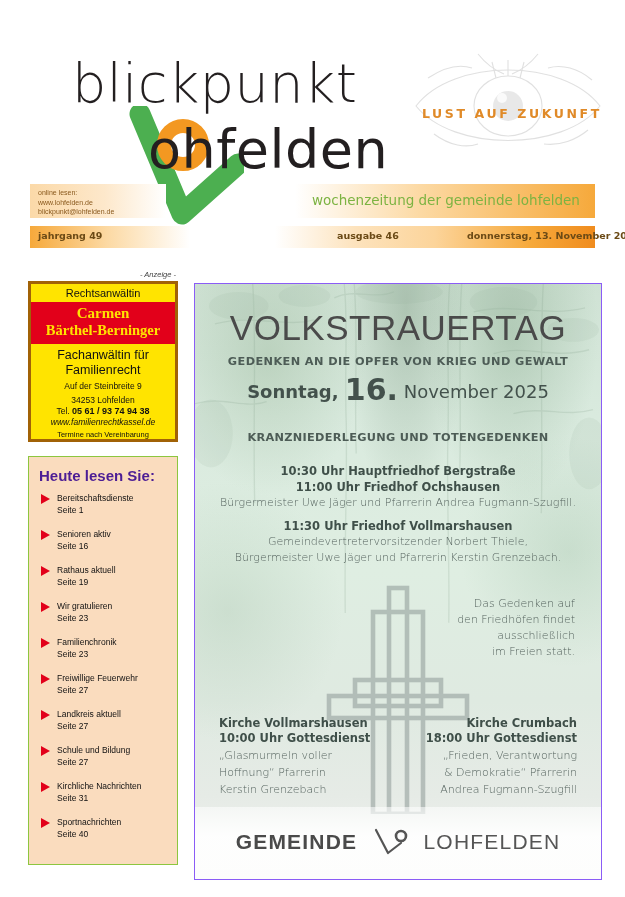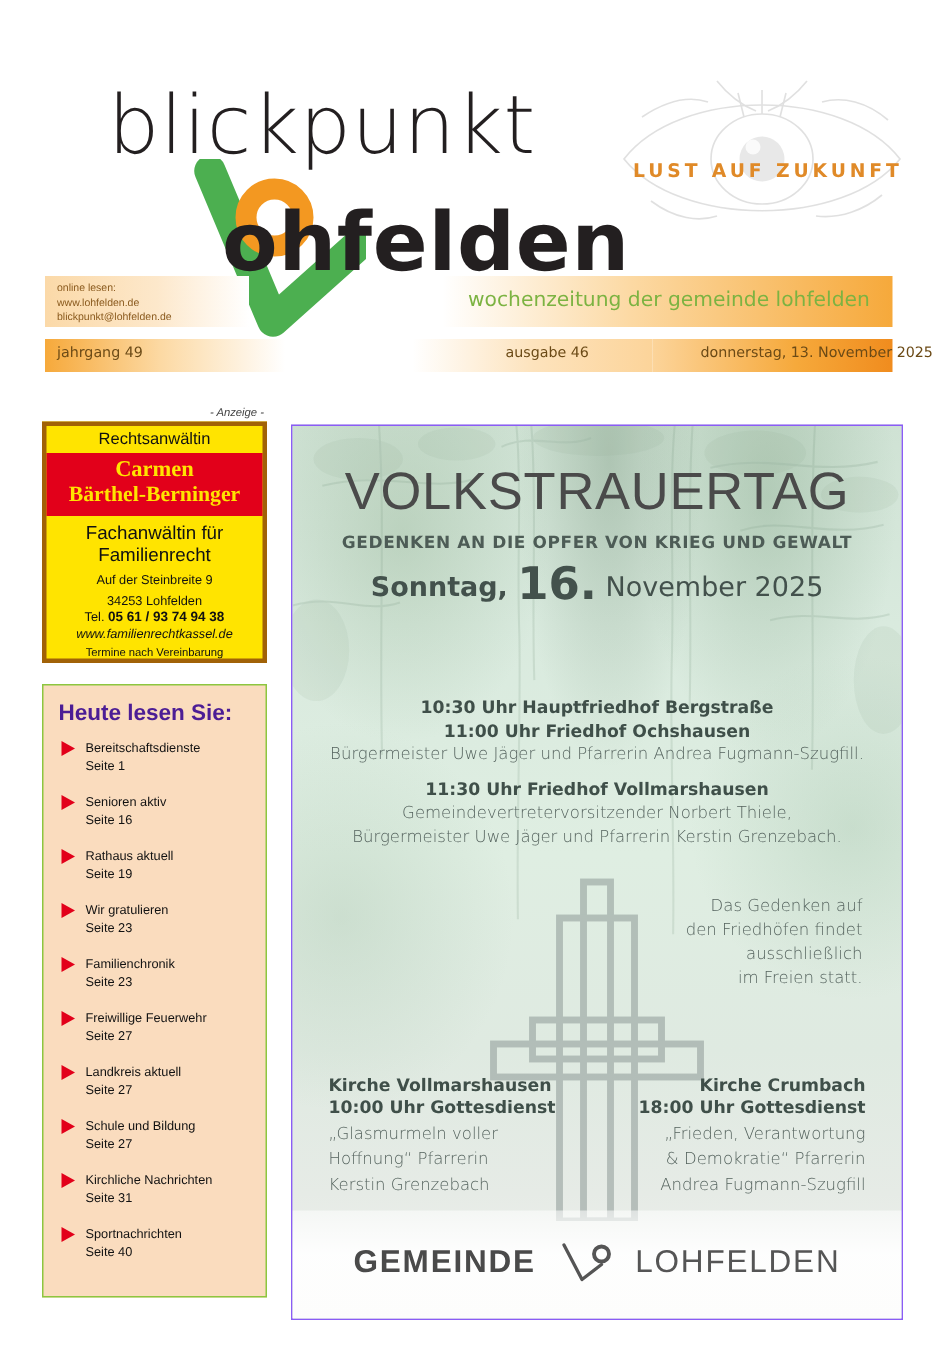--- a/index.html
+++ b/index.html
@@ -36,25 +36,25 @@
     left: 72px; top: 52px;
     font-size: 54px;
     letter-spacing: 0.5px;
     color: #231f20;
     font-weight: 300;
     font-family: "DejaVu Sans", sans-serif;
     white-space: nowrap;
   }
   .logo-wordmark2 {
     position: absolute;
-    left: 148px; top: 130px;
+    left: 148px; top: 118px;
     font-size: 54px;
     letter-spacing: 0.5px;
     color: #231f20;
-    font-weight: 700;
+    font-weight: 400;
     font-family: "DejaVu Sans", sans-serif;
     white-space: nowrap;
   }
   .logo-check {
     position: absolute;
     left: 126px; top: 106px;
     width: 118px; height: 130px;
   }
   .logo-ring {
     position: absolute;
@@ -100,21 +100,21 @@
     left: 312px; top: 192px;
     font-size: 13.5px;
     color: #7cb342;
     font-family: "DejaVu Sans", sans-serif;
     white-space: nowrap;
   }
   
   .bar-row2 {
     position: absolute;
     left: 30px; top: 226px;
-    width: 565px; height: 22px;
+    width: 565px; height: 22px; font-weight: bold;
   }
   .bar-jahrgang {
     position: absolute;
     left: 0; top: 0;
     width: 160px; height: 22px;
     background: linear-gradient(to right, #f6a93b 0%, #fcd9a3 48%, #ffffff 100%);
   }
   .bar-ausgabe {
     position: absolute;
     left: 245px; top: 0;
@@ -596,20 +596,21 @@
 
   <div class="ann-content">
 
     <div class="ann-title">VOLKSTRAUERTAG</div>
     <div class="ann-sub">GEDENKEN AN DIE OPFER VON KRIEG UND GEWALT</div>
 
     <div class="ann-date">
       <span class="b">Sonntag, </span><span class="bigday">16.</span><span> November 2025</span>
     </div>
 
+    <div class="ann-kranz">KRANZNIEDERLEGUNG UND TOTENGEDENKEN</div>
 
     <div class="ann-block1">
       <div class="t-bold">10:30 Uhr Hauptfriedhof Bergstraße</div>
       <div class="t-bold">11:00 Uhr Friedhof Ochshausen</div>
       <div class="t-reg">Bürgermeister Uwe Jäger und Pfarrerin Andrea Fugmann-Szugfill.</div>
     </div>
 
     <div class="ann-block2">
       <div class="t-bold">11:30 Uhr Friedhof Vollmarshausen</div>
       <div class="t-reg">Gemeindevertretervorsitzender Norbert Thiele,</div>

